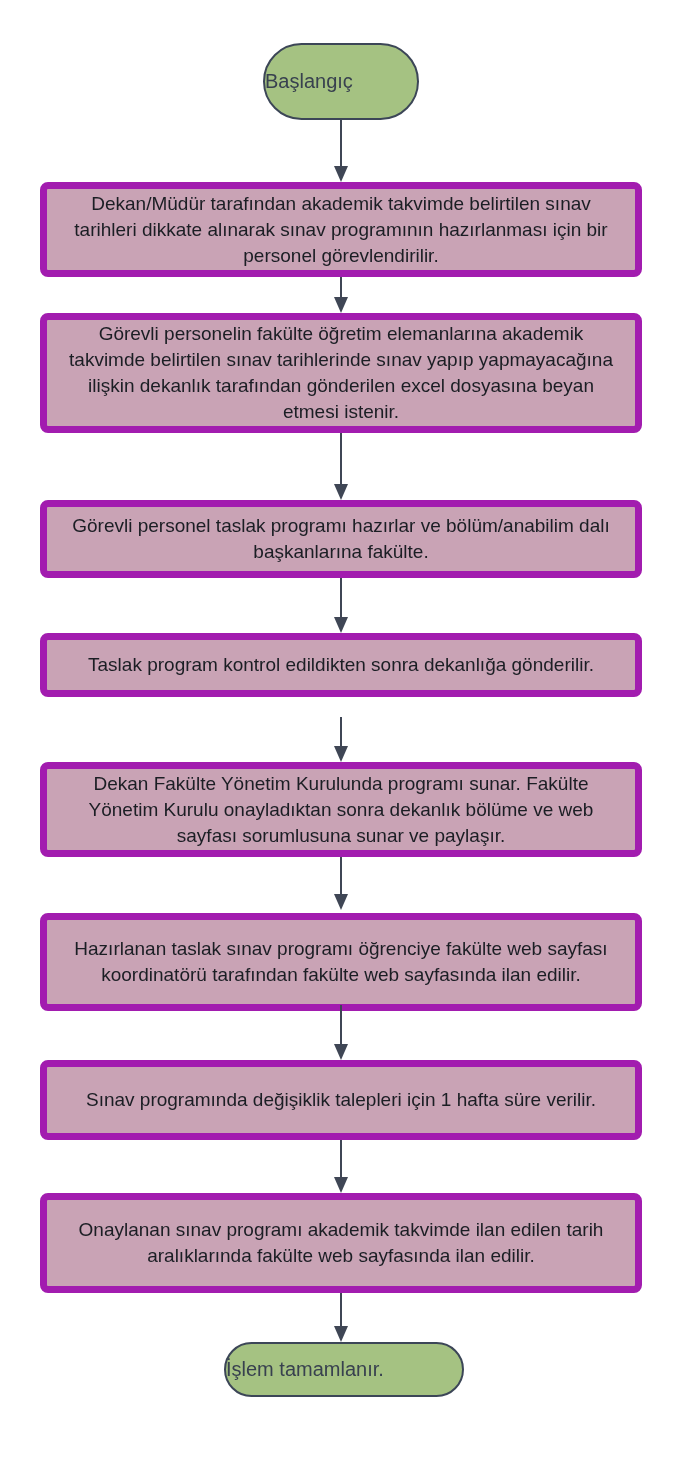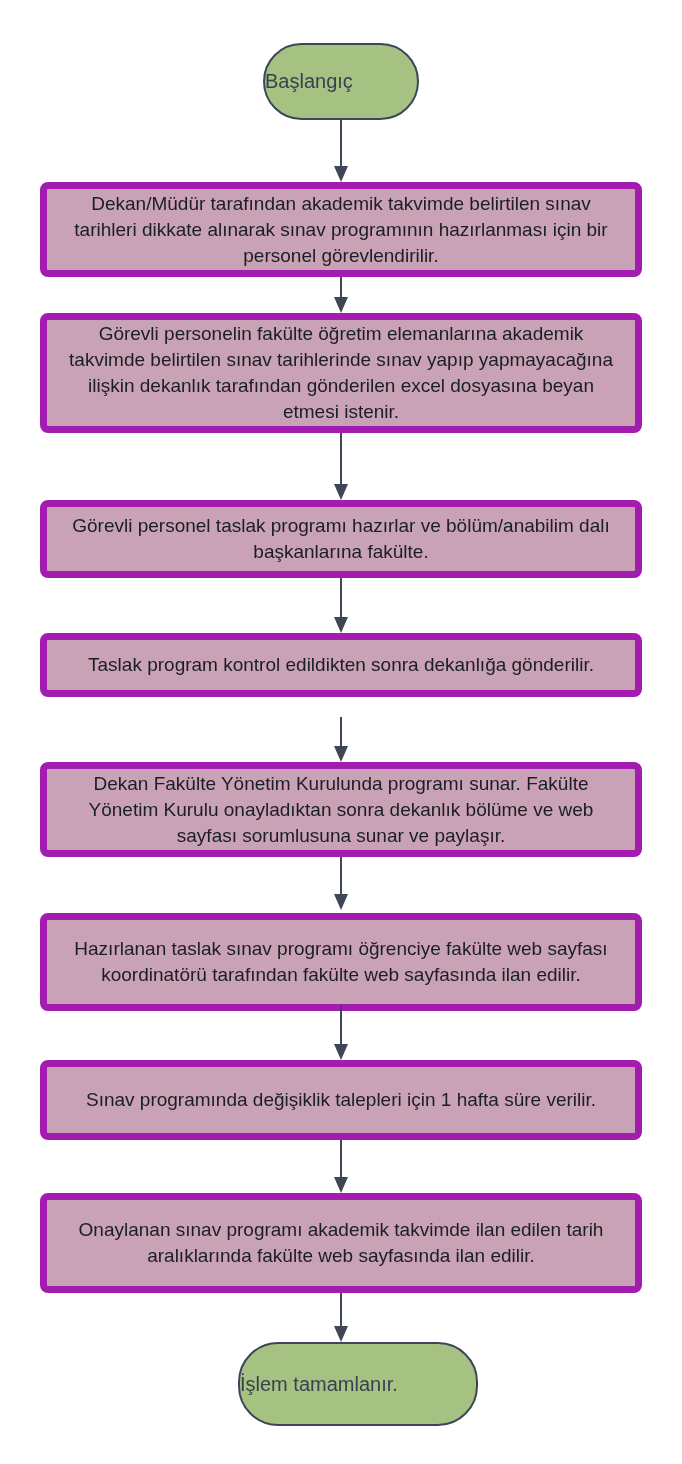--- a/index.html
+++ b/index.html
@@ -23,21 +23,21 @@
     border: 2px solid #3c4657;
     border-radius: 40px;
     display: flex;
     align-items: center;
     justify-content: flex-start;
     text-align: center;
     font-size: 20px;
     color: #38414f;
   }
   .terminator.start { left: 263px; top: 43px;  width: 156px; height: 77px; }
-  .terminator.end   { left: 238px; top: 1342px; width: 240px; height: 84px; }
+  .terminator.end   { left: 224px; top: 1342px; width: 240px; height: 55px; }
   
   .process {
     position: absolute;
     box-sizing: border-box;
     left: 40px;
     width: 602px;
     background: #c9a3b5;
     border: 7px solid #a21caf;
     border-radius: 8px;
     display: flex;

